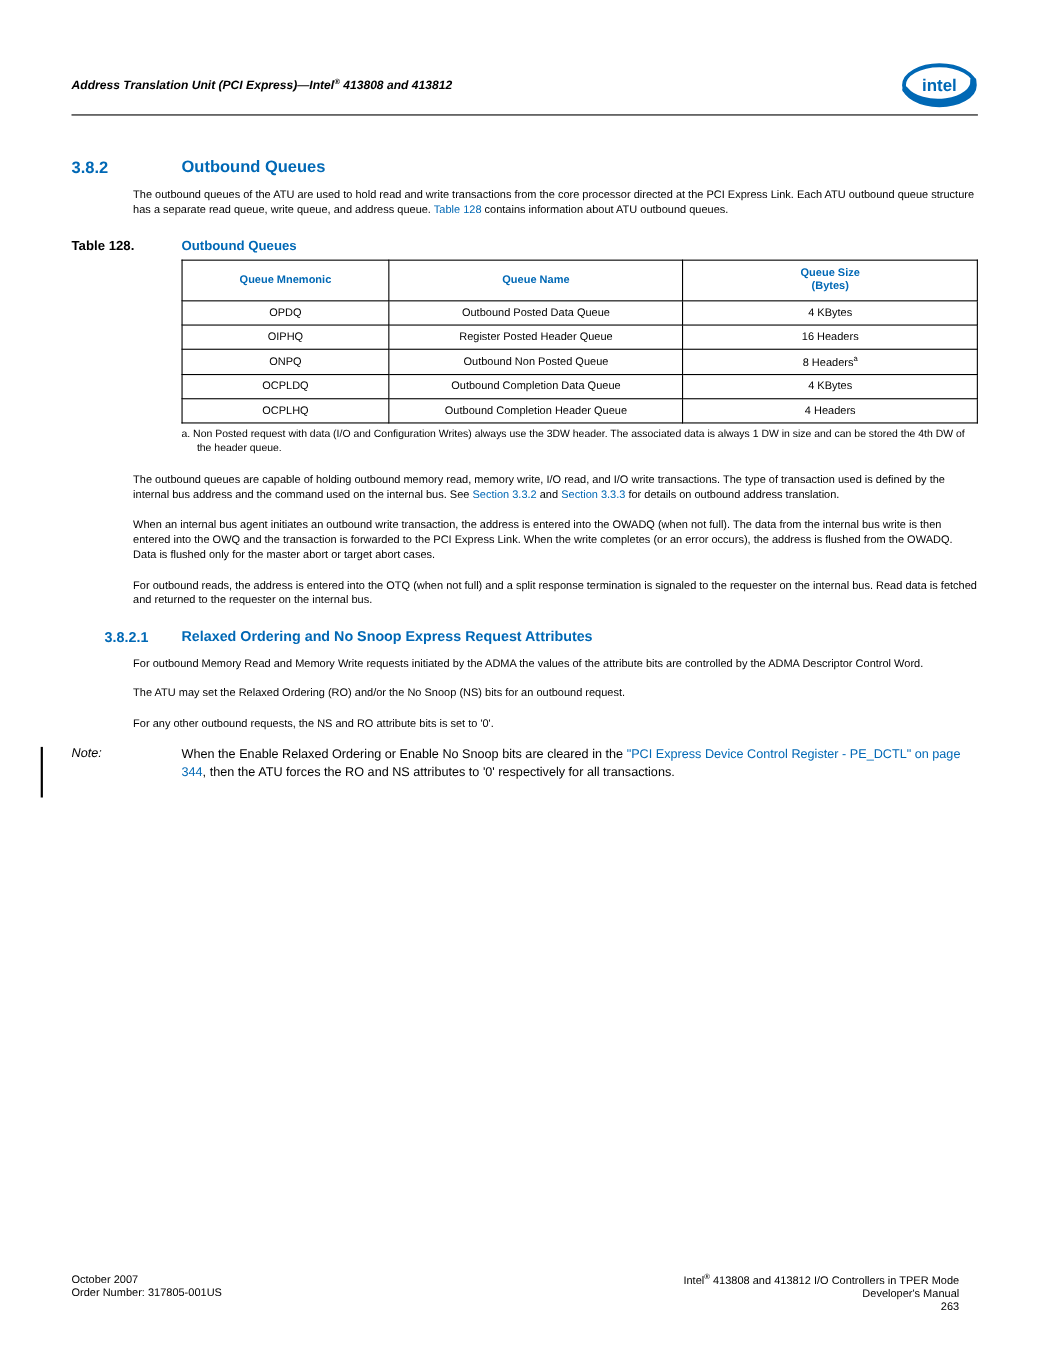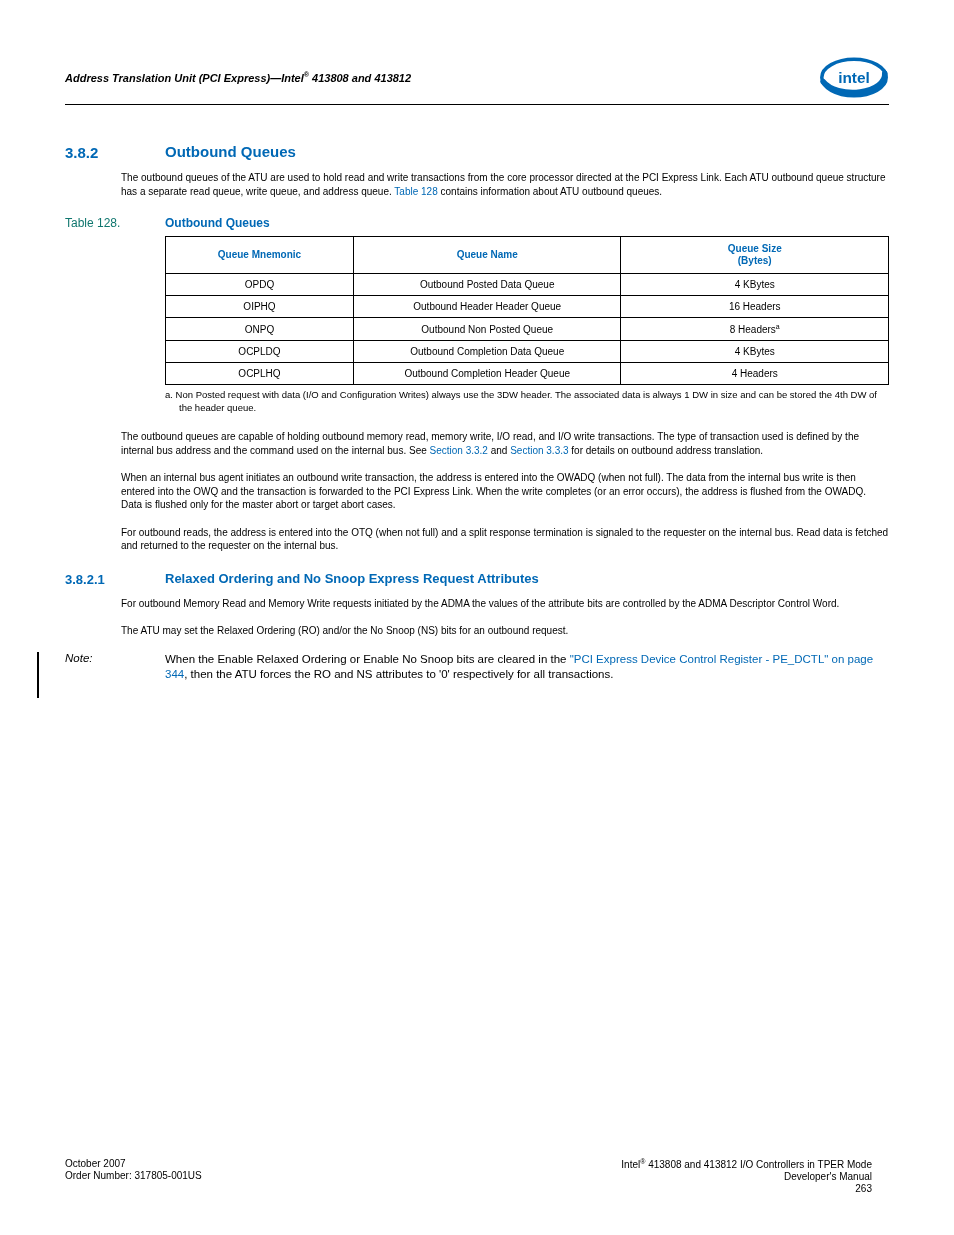--- a/index.html
+++ b/index.html
@@ -44,40 +44,40 @@
     color: #0068b5;
     font-weight: bold;
     font-size: 15px;
     padding-top: 1px;
   }
   .section-title {
     color: #0068b5;
     font-weight: bold;
     font-size: 15px;
   }
-  .subsection-row .section-num { font-size: 13px; }
+  .subsection-row .section-num { font-size: 13px; text-align: center; }
   .subsection-row .section-title { font-size: 13px; }
   .body-para {
     margin-left: 56px;
     font-size: 10px;
     line-height: 1.35;
     color: #000;
     margin-bottom: 14px;
   }
   .body-para .xlink { color: #0068b5; }
   .table-caption-row {
     display: flex;
     margin-bottom: 6px;
     margin-top: 18px;
   }
   .table-caption-num {
     width: 100px;
     flex: 0 0 100px;
-    color: #0f766e;
-    font-weight: normal;
+    color: #000000;
+    font-weight: bold;
     font-size: 12px;
   }
   .table-caption-title {
     color: #0068b5;
     font-weight: bold;
     font-size: 12px;
   }
   table.queue-table {
     margin-left: 100px;
     border-collapse: collapse;
@@ -185,21 +185,21 @@
       </tr>
     </thead>
     <tbody id="tbody128">
         <tr>
           <td>OPDQ</td>
           <td>Outbound Posted Data Queue</td>
           <td>4 KBytes</td>
         </tr>
         <tr>
           <td>OIPHQ</td>
-          <td>Outbound Header Header Queue</td>
+          <td>Register Posted Header Queue</td>
           <td>16 Headers</td>
         </tr>
         <tr>
           <td>ONPQ</td>
           <td>Outbound Non Posted Queue</td>
           <td>8 Headers<span class="supfn">a</span></td>
         </tr>
         <tr>
           <td>OCPLDQ</td>
           <td>Outbound Completion Data Queue</td>
@@ -223,20 +223,21 @@
 
   <div class="body-para">For outbound reads, the address is entered into the OTQ (when not full) and a split response termination is signaled to the requester on the internal bus. Read data is fetched and returned to the requester on the internal bus.</div>
 
   <div class="section-row subsection-row" style="margin-top:18px;">
     <div class="section-num">3.8.2.1</div>
     <div class="section-title">Relaxed Ordering and No Snoop Express Request Attributes</div>
   </div>
 
   <div class="body-para">For outbound Memory Read and Memory Write requests initiated by the ADMA the values of the attribute bits are controlled by the ADMA Descriptor Control Word.</div>
   <div class="body-para">The ATU may set the Relaxed Ordering (RO) and/or the No Snoop (NS) bits for an outbound request.</div>
+  <div class="body-para">For any other outbound requests, the NS and RO attribute bits is set to '0'.</div>
 
   <div class="note-row" style="position:relative;">
     <div class="change-bar" style="left:-28px; top:0;"></div>
     <div class="note-label">Note:</div>
     <div class="note-body">
       <span>When the Enable Relaxed Ordering or Enable No Snoop bits are cleared in the </span><span class="xlink">"PCI Express Device Control Register - PE_DCTL" on page 344</span><span>, then the ATU forces the RO and NS attributes to '0' respectively for all transactions.</span>
     </div>
   </div>
 
   <div class="footer">

